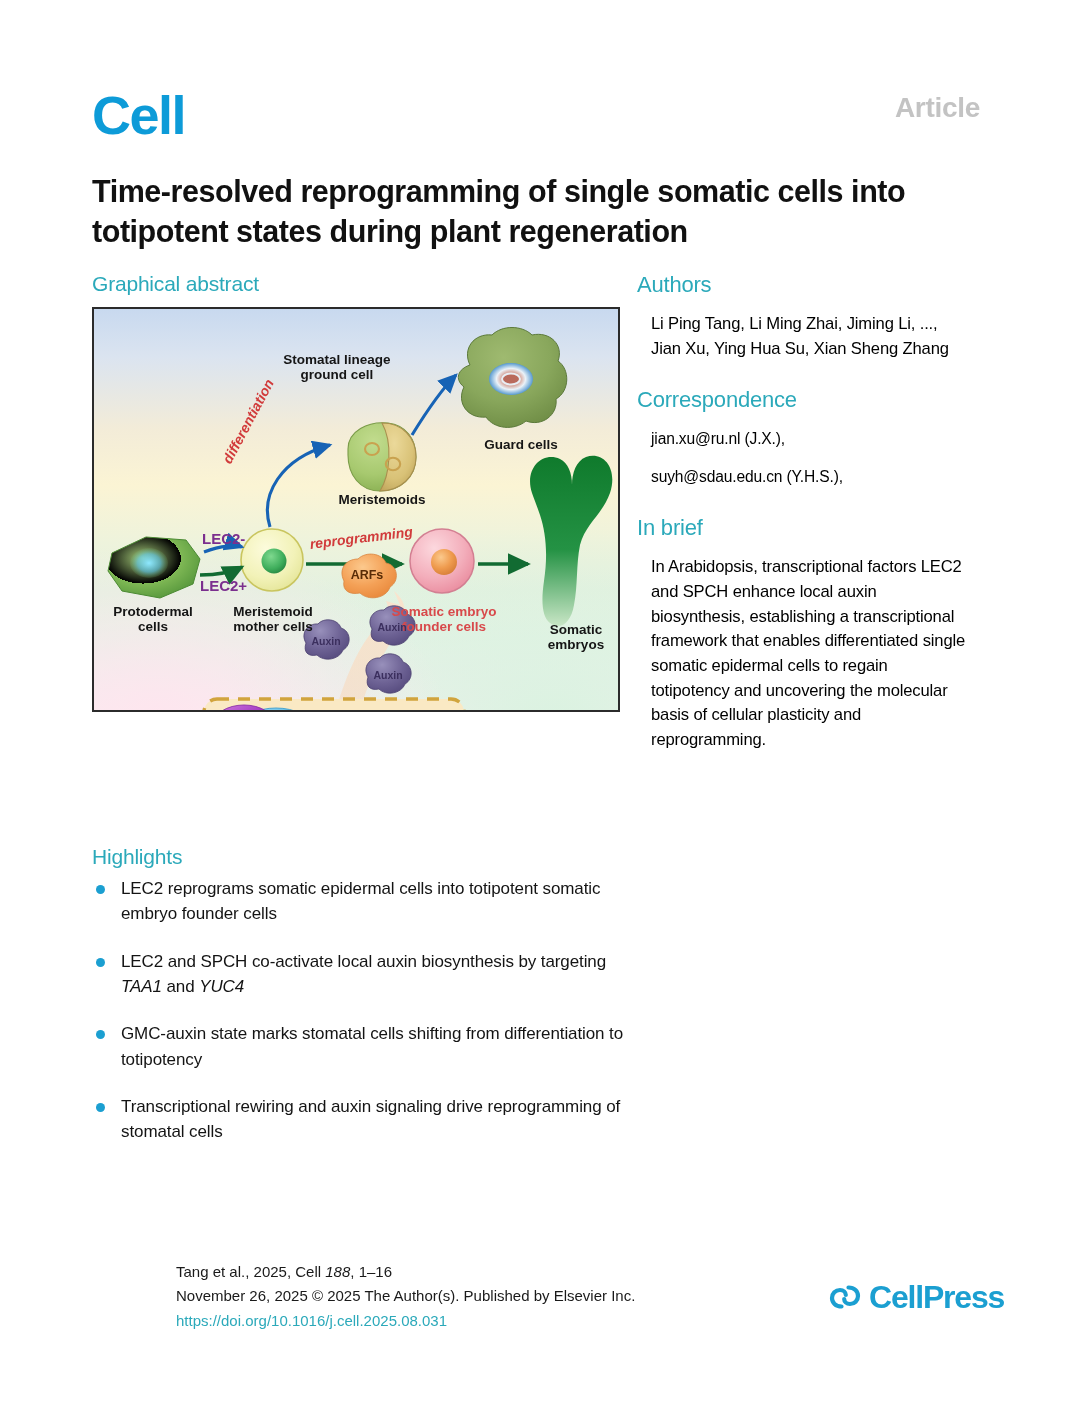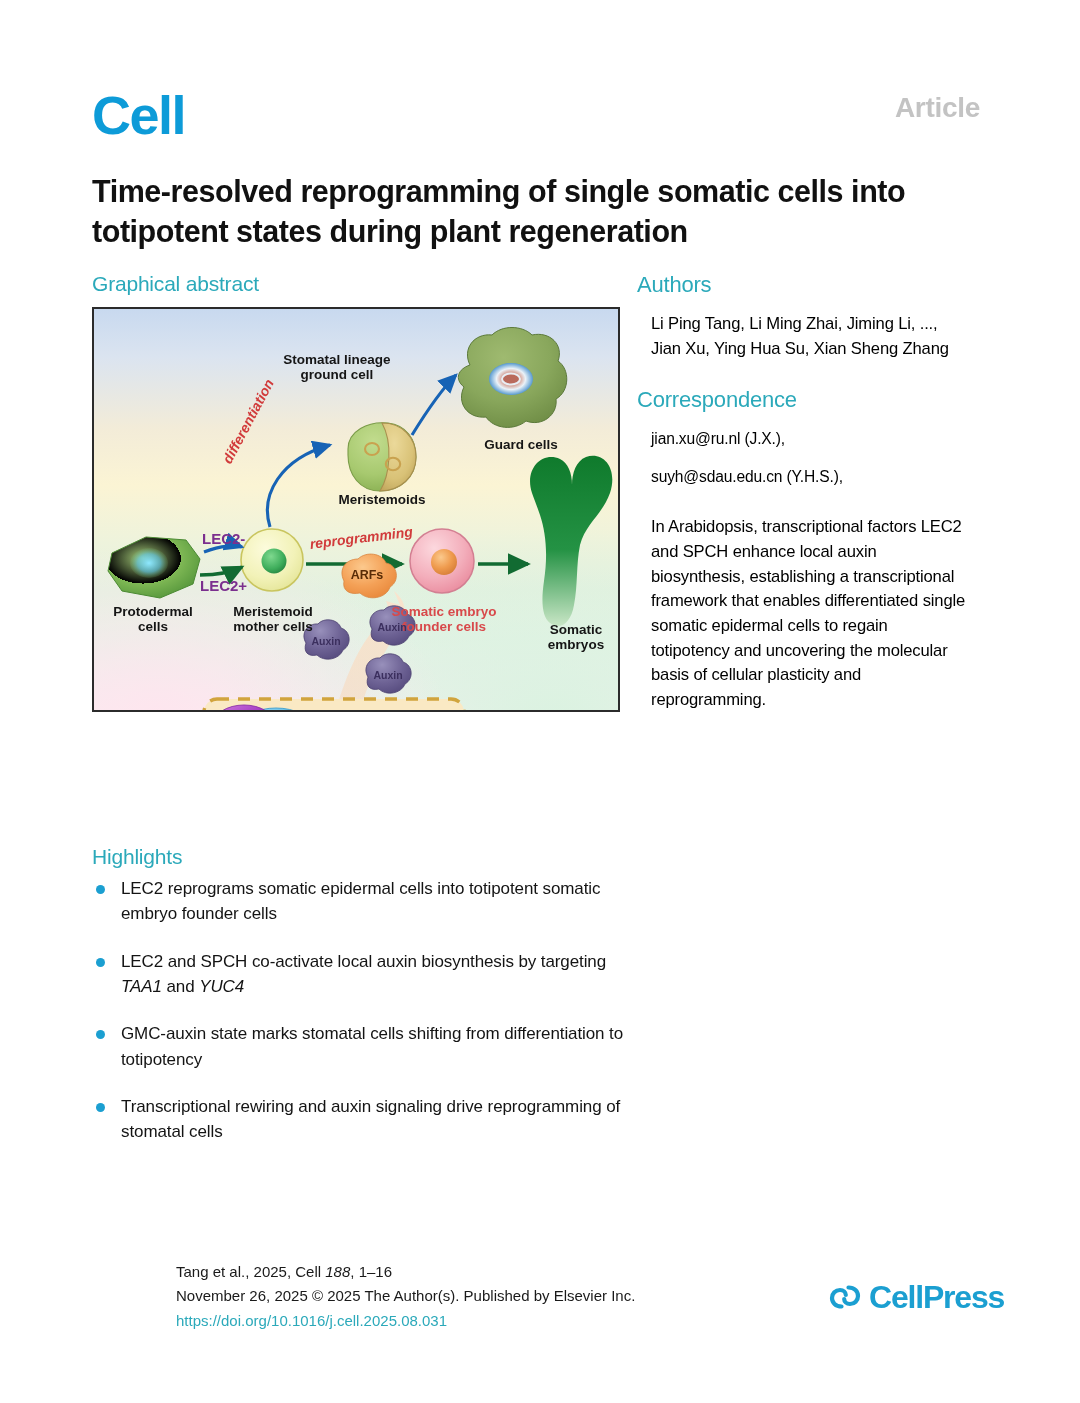--- a/index.html
+++ b/index.html
@@ -508,20 +508,21 @@
       <p>Li Ping Tang, Li Ming Zhai, Jiming Li, ..., Jian Xu, Ying Hua Su, Xian Sheng Zhang</p>
     </div>
 
     <div class="block corr">
       <h3>Correspondence</h3>
       <p>jian.xu@ru.nl (J.X.),</p>
       <p>suyh@sdau.edu.cn (Y.H.S.),</p>
     </div>
 
     <div class="block">
+      <h3>In brief</h3>
       <p>In Arabidopsis, transcriptional factors LEC2 and SPCH enhance local auxin biosynthesis, establishing a transcriptional framework that enables differentiated single somatic epidermal cells to regain totipotency and uncovering the molecular basis of cellular plasticity and reprogramming.</p>
     </div>
   </div>
 
   <div class="sec-head hl-head">Highlights</div>
 
   <div class="highlights">
     <div class="hl-item">
       <span class="hl-bullet"></span>
       <span class="hl-text">LEC2 reprograms somatic epidermal cells into totipotent somatic embryo founder cells</span>

